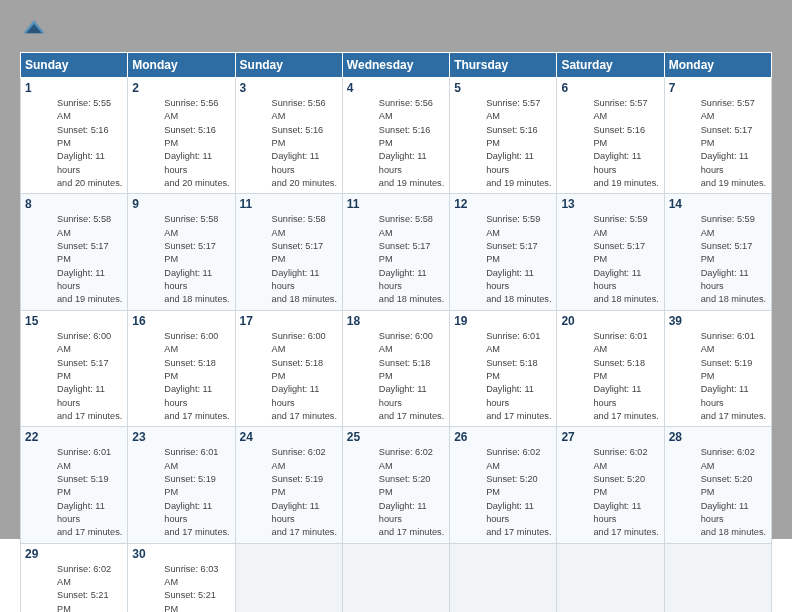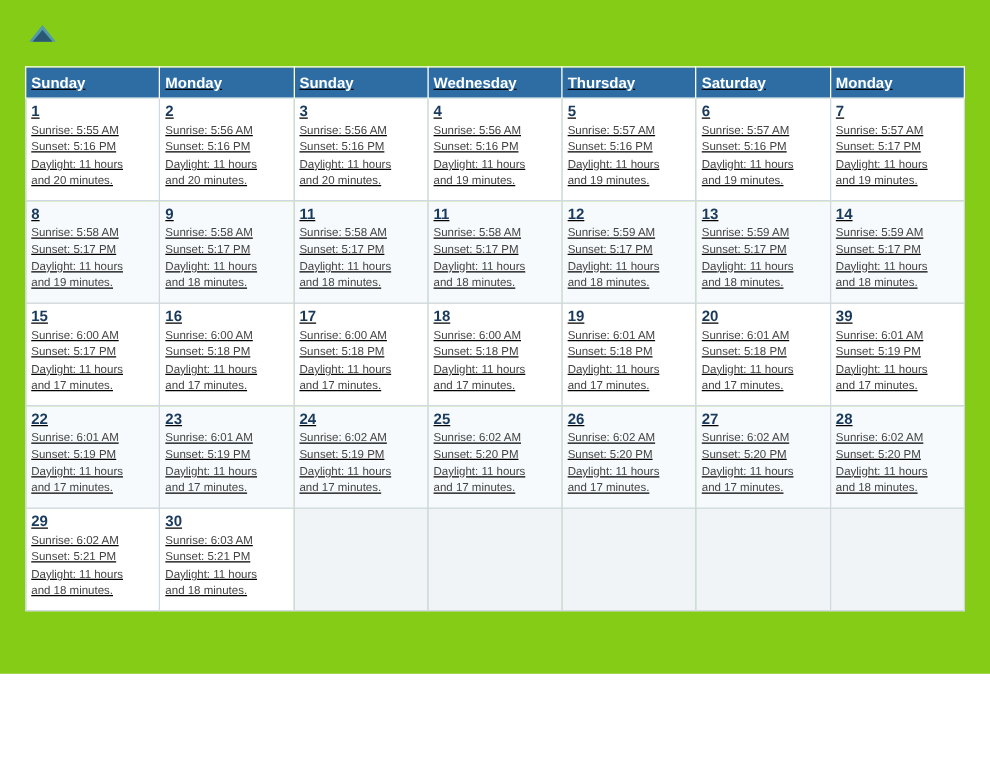--- a/index.html
+++ b/index.html
@@ -7,22 +7,21 @@
       width: 792px;
       height: 612px;
       font-family: Arial, sans-serif;
       background: #fff;
       overflow: hidden;
     }
     .page {
       width: 792px;
       height: 539px;
       padding: 18px 20px 10px 20px;
-      background: #84cc16;
-      text-decoration: underline;
+      background: #a3a3a3;
     }
     .header {
       display: flex;
       justify-content: space-between;
       align-items: flex-start;
       margin-bottom: 10px;
     }
     .logo {
       display: flex;
       align-items: center;
@@ -78,20 +77,21 @@
     .day-num {
       font-size: 12px;
       font-weight: bold;
       color: #1a3a5c;
       display: block;
       margin-bottom: 2px;
     }
     .day-info {
       line-height: 1.45;
       color: #444;
+      margin-left: 32px;
     }
   </style>
 </head>
 <body>
 
 <div class="page">
   <div class="header">
     <div class="logo">
       <div>
         <svg class="logo-icon" viewBox="0 0 36 28" width="36" height="28">

